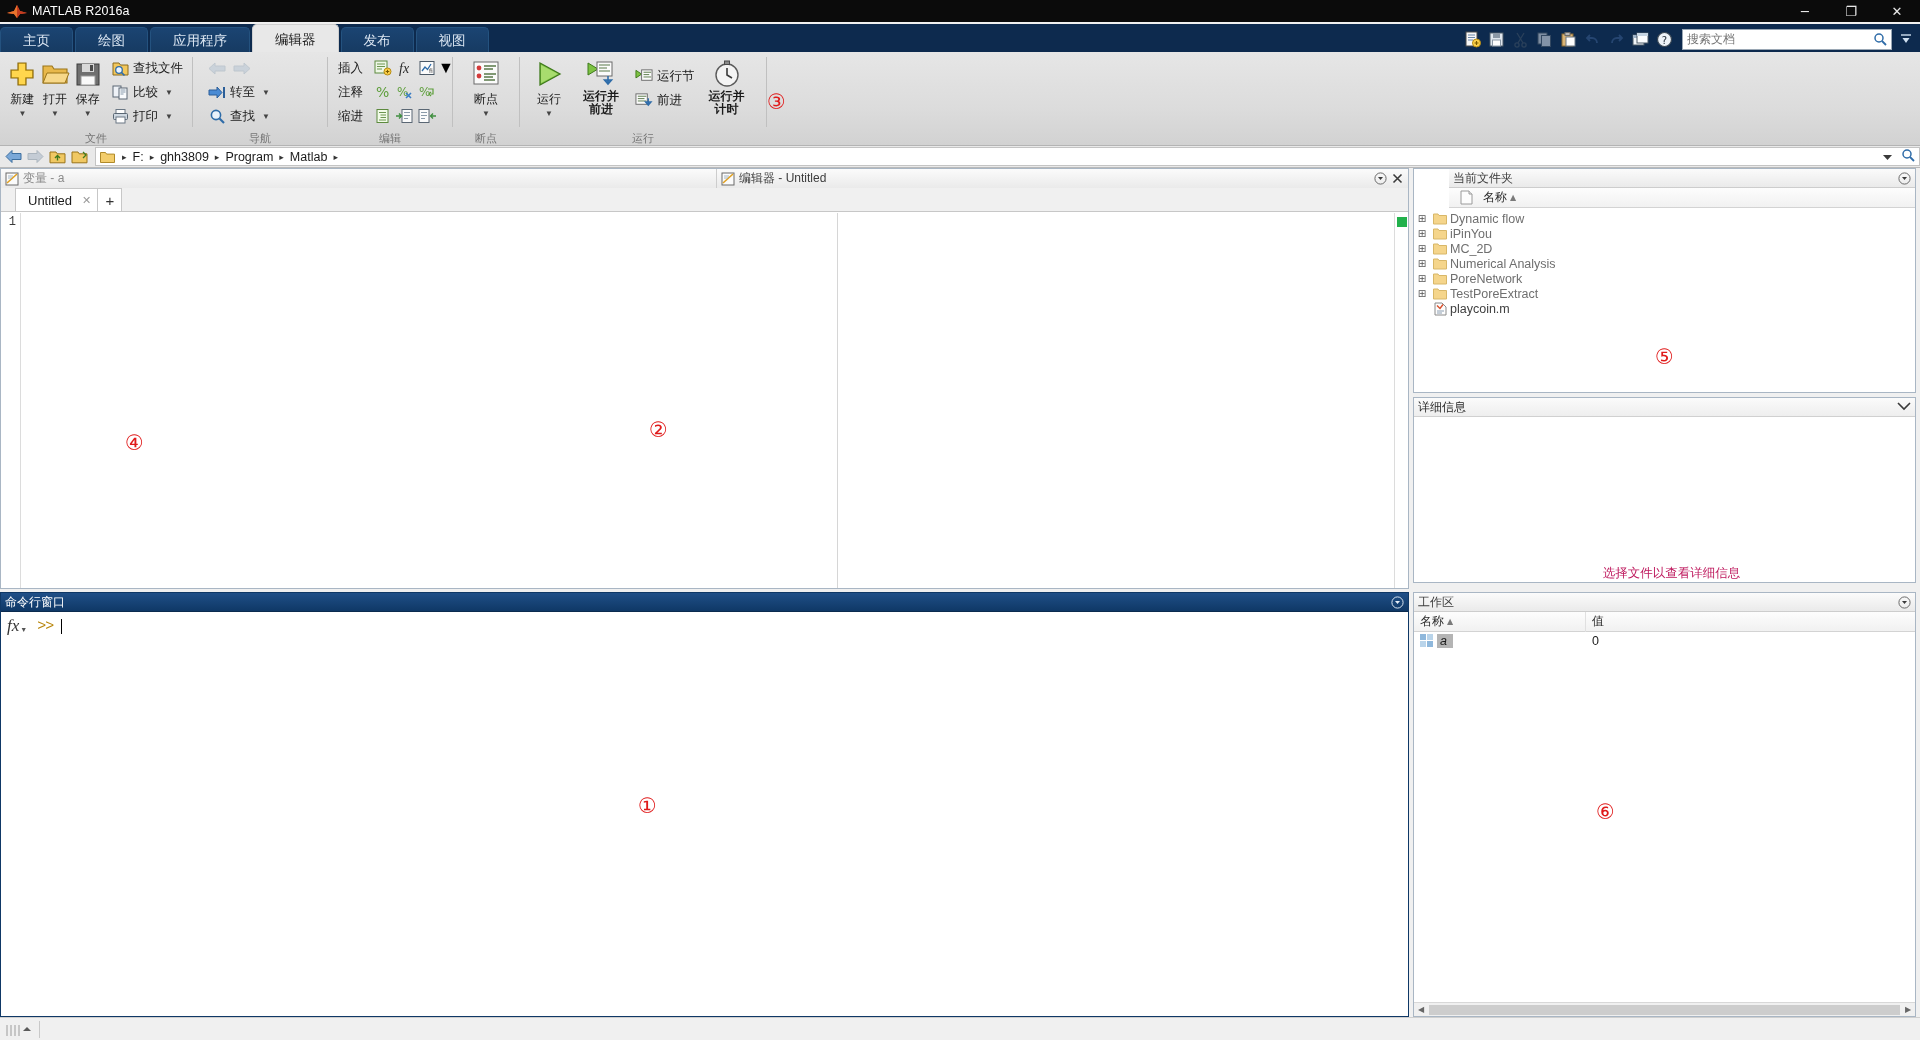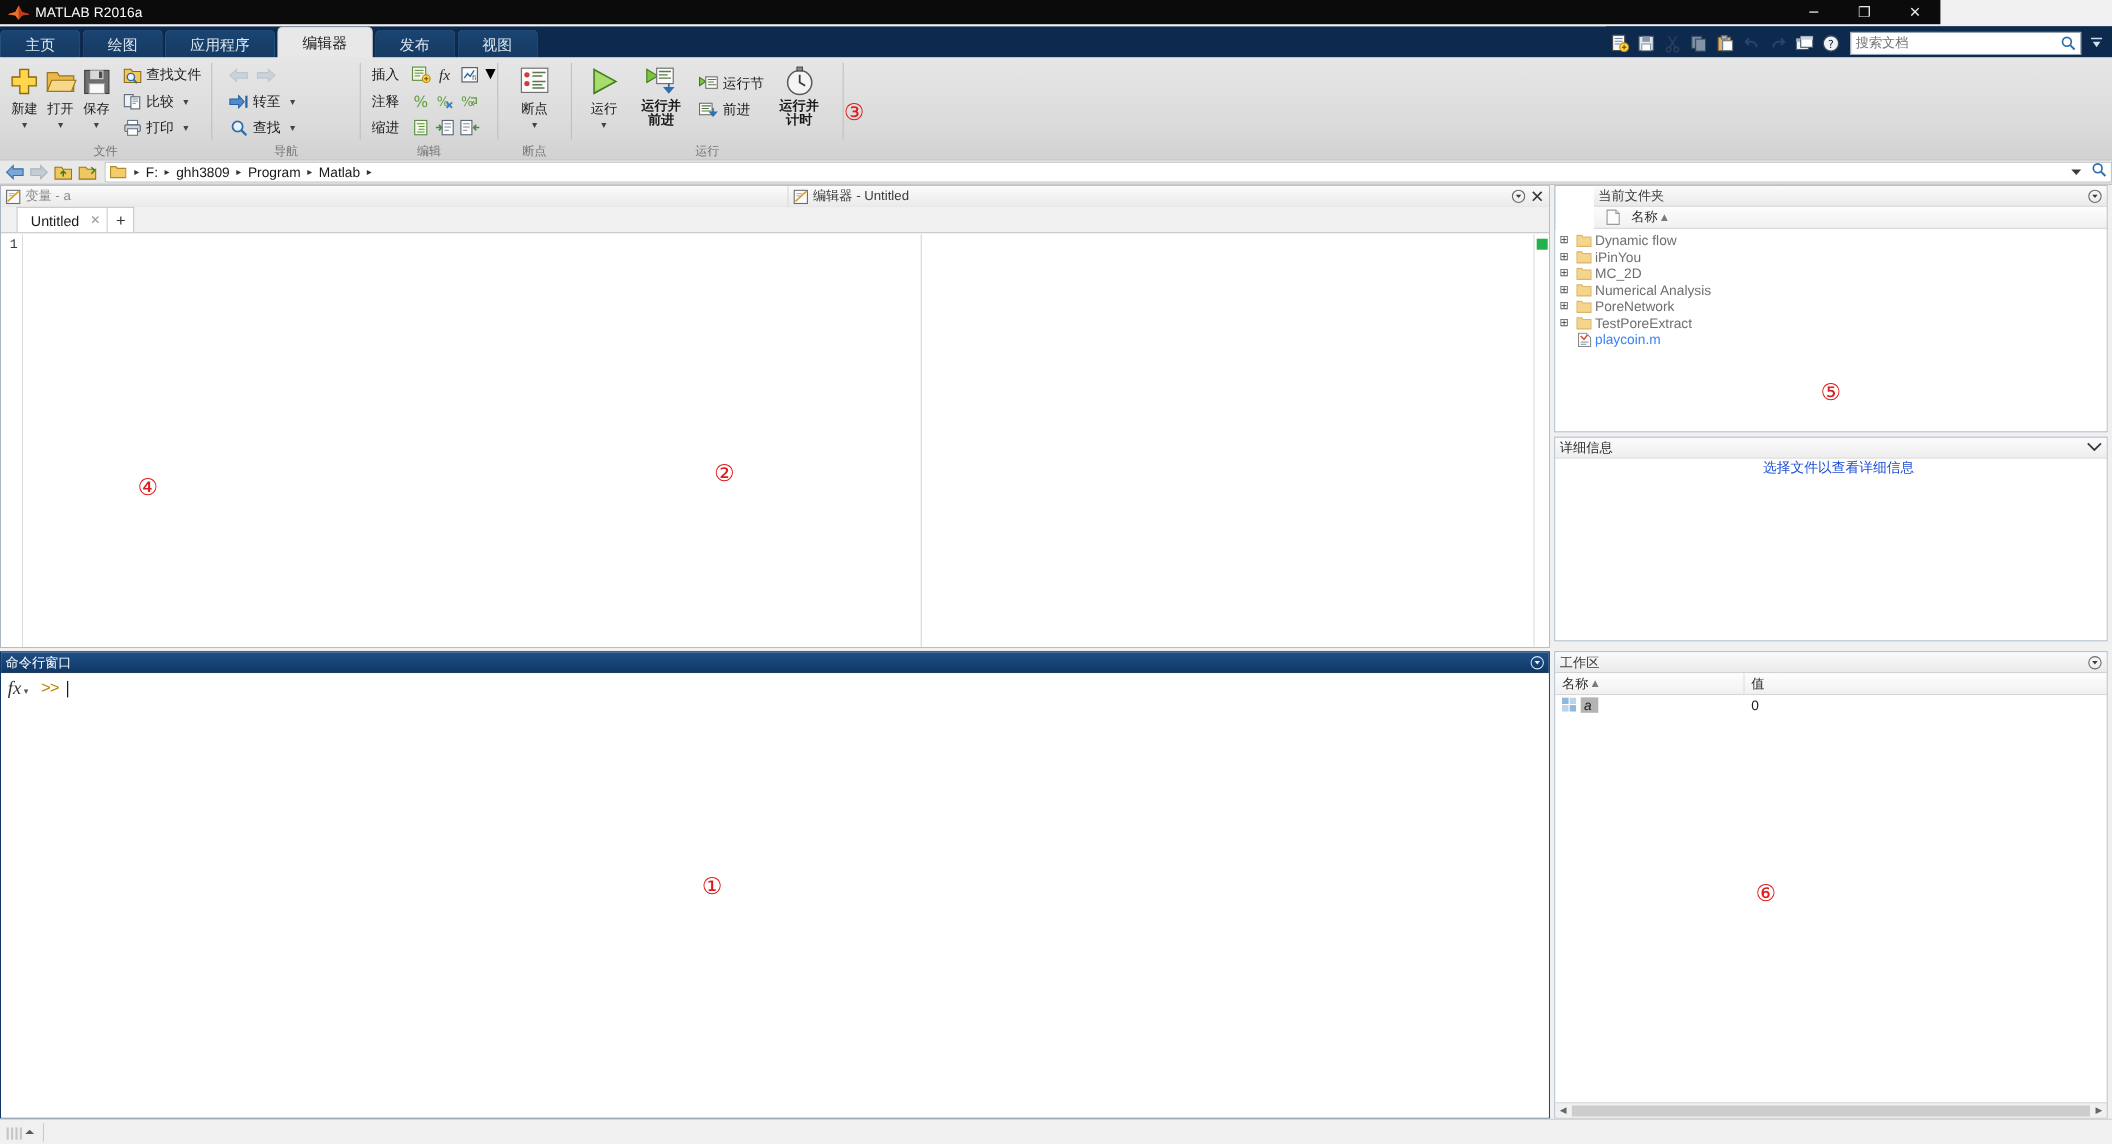--- a/index.html
+++ b/index.html
@@ -6,21 +6,21 @@
   html, body {
     width: 1920px; height: 1040px;
     font-family: "Liberation Sans", "DejaVu Sans", sans-serif;
     overflow: hidden;
     background: #f0f0f0;
   }
   #app { position: relative; width: 1920px; height: 1040px; }
 
   
   .titlebar {
-    position: absolute; top: 0; left: 0; width: 1764px; height: 22px;
+    position: absolute; top: 0; left: 0; width: 1920px; height: 22px;
     background: #0b0b0b;
     display: flex; align-items: center;
   }
   .titlebar .tb-logo { width: 24px; height: 18px; margin-left: 5px; position: relative; }
   .tb-logo svg { display: block; }
   .titlebar .tb-text {
     color: #ffffff; font-size: 12.5px; margin-left: 3px; letter-spacing: .1px;
   }
   .tb-buttons { margin-left: auto; display: flex; height: 22px; }
   .tb-btn {
@@ -186,31 +186,31 @@
     height: 20px; background: linear-gradient(to bottom,#fdfdfd,#f1f1f1);
     border-bottom: 1px solid #d3d3d3; display: flex; align-items: center;
     font-size: 12px; color: #2a2a2a;
   }
   .cf-head .c1 { width: 34px; display: flex; justify-content: center; }
   .cf-head .c2 { display: flex; align-items: center; gap: 3px; }
   .cf-list { position: absolute; left:0; right:0; top: 40px; bottom: 0; background:#fff; padding-top: 2px; }
   .cf-row { height: 15px; display: flex; align-items: center; font-size: 12.5px; color: #6f6f6f; }
   .cf-row .exp { width: 16px; text-align:center; font-size:10px; color:#555; font-family:"DejaVu Sans",sans-serif; }
   .cf-row .fi { width: 20px; display: flex; justify-content: center; }
-  .cf-row.file { color: #3b82f6; }
+  .cf-row.file { color: #404040; }
 
   
   #detPanel { left: 1413px; top: 397px; width: 503px; height: 186px; }
   .det-title {
     height: 19px; background: linear-gradient(to bottom,#fbfbfb,#eeeeee);
     border-bottom: 1px solid #d0d0d0; display: flex; align-items: center;
     padding: 0 4px; font-size: 12px; color: #2a2a2a;
   }
   .det-body { position: absolute; left:0; right:0; top:19px; bottom:0; background:#fff;
-    display: flex; align-items: flex-start; justify-content: center; font-size: 12.5px; color: #1d4ed8; padding-left: 14px; }
+    display: flex; align-items: flex-end; justify-content: center; font-size: 12.5px; color: #be185d; padding-left: 14px; }
 
   
   #wsPanel { left: 1413px; top: 592px; width: 503px; height: 425px; }
   .ws-head {
     height: 20px; background: linear-gradient(to bottom,#fdfdfd,#f1f1f1);
     border-bottom: 1px solid #d3d3d3; display: flex; align-items: center;
     font-size: 12px; color: #2a2a2a;
   }
   .ws-col { padding-left: 6px; display: flex; align-items: center; gap: 3px; }
   .ws-col.n { width: 172px; border-right: 1px solid #e0e0e0; height: 20px; }

